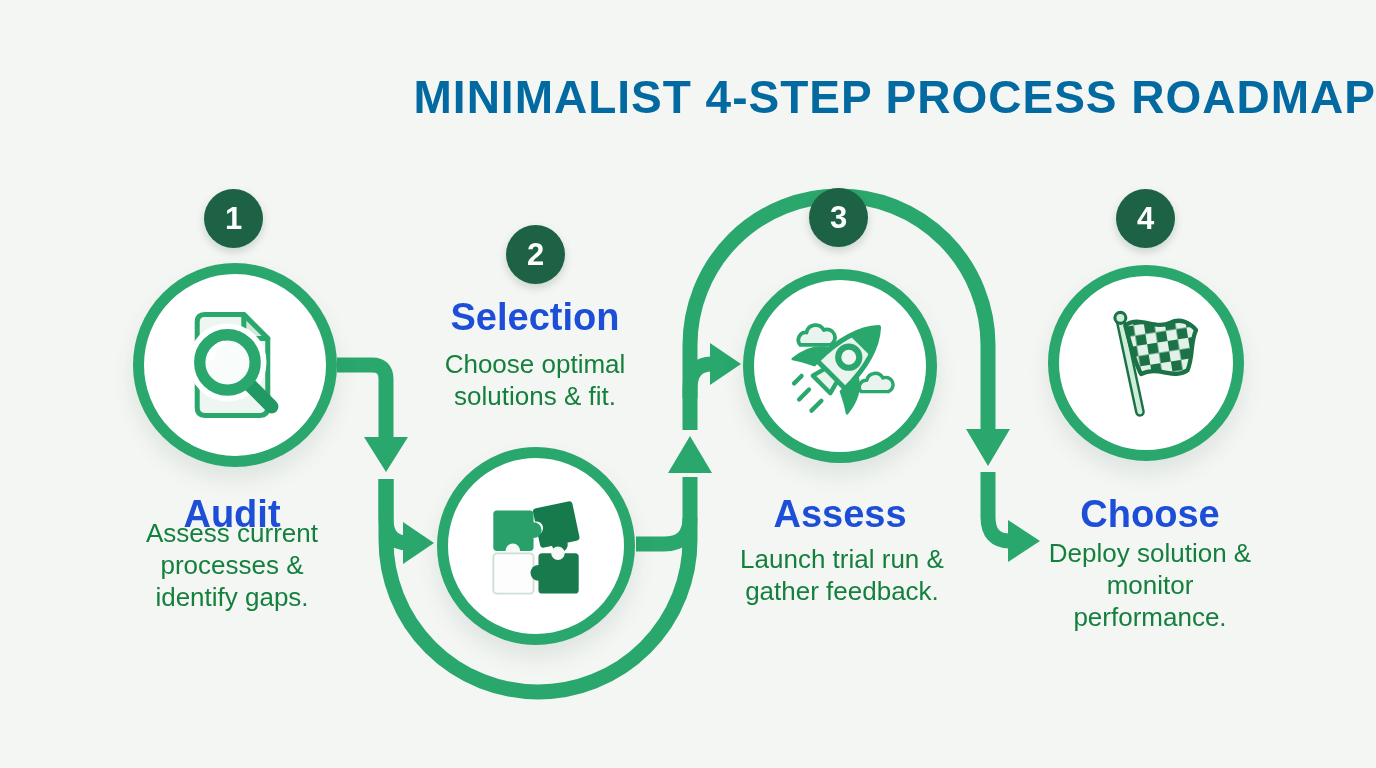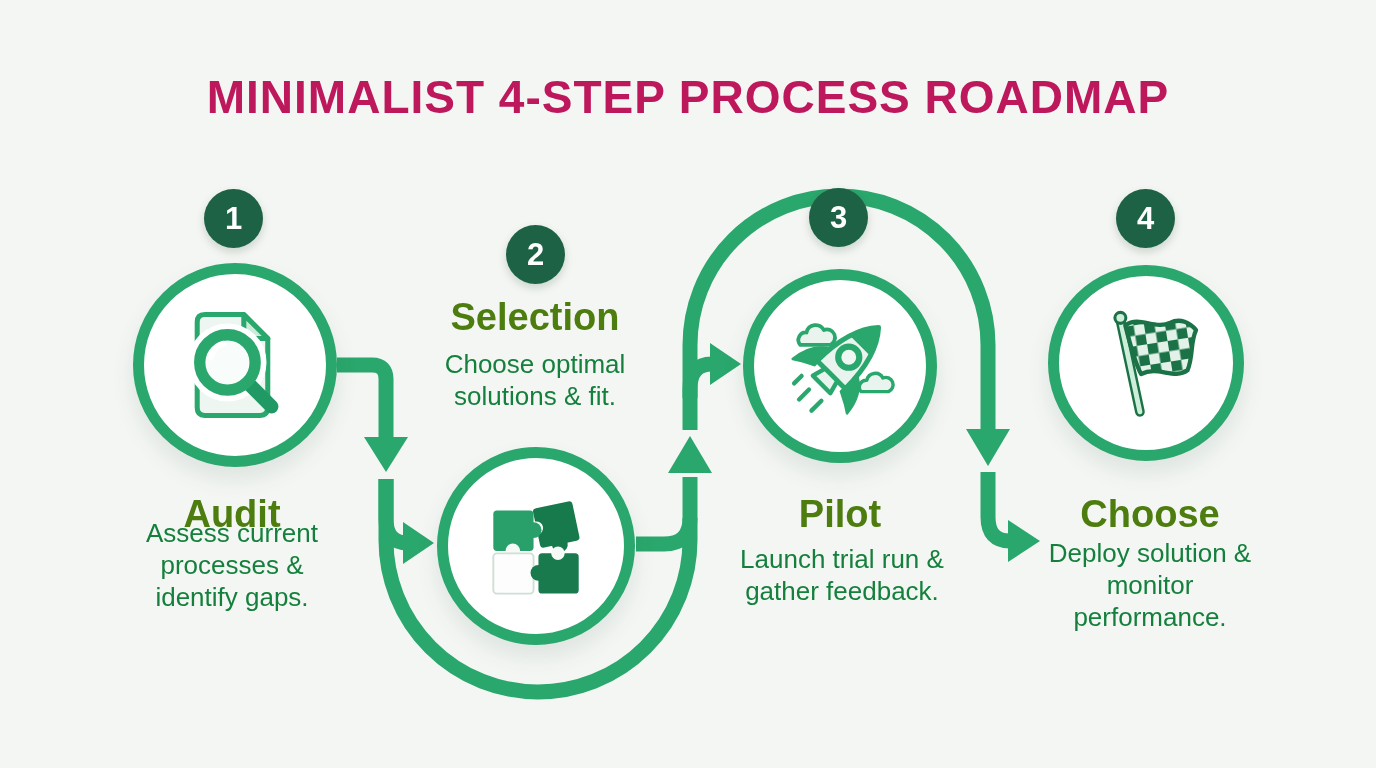--- a/index.html
+++ b/index.html
@@ -6,25 +6,25 @@
   .canvas{
     position:relative;
     width:1376px;height:768px;
     background:#f4f6f3;
     overflow:hidden;
     font-family:"Liberation Sans", sans-serif;
   }
   .main-title{
     position:absolute;
     left:0;top:70px;width:100%;
-    text-align:center;
+    text-align:right;
     font-size:46px;
     font-weight:800;
     letter-spacing:1px;
-    color:#be185d;
+    color:#0369a1;
     margin:0;
   }
   .arrows{
     position:absolute;left:0;top:0;z-index:1;
   }
   .step{position:absolute;z-index:2;}
   .badge{
     position:absolute;z-index:3;
     width:59px;height:59px;border-radius:50%;
     background:#1d6245;
@@ -39,21 +39,21 @@
     background:#ffffff;
     border:11px solid #2aa76c;
     box-sizing:border-box;
     display:flex;align-items:center;justify-content:center;
     box-shadow:0 12px 22px rgba(30,80,55,0.10);
   }
   .step-title{
     position:absolute;z-index:2;
     width:300px;text-align:center;
     font-size:38px;font-weight:700;
-    color:#4d7c0f;
+    color:#1d4ed8;
   }
   .step-desc{
     position:absolute;z-index:2;
     text-align:center;
     font-size:26px;line-height:32px;
     color:#15803d;
   }
 </style>
 </head>
 <body>
@@ -140,21 +140,21 @@
         </g>
         <path d="M 12 29 A 6 6 0 0 1 17 19 A 7.5 7.5 0 0 1 31 17 A 6 6 0 0 1 36 29 Z" fill="#e9f4ee" stroke="#2aa76c" stroke-width="3" stroke-linejoin="round" transform="translate(6 4)"></path>
         <path d="M 12 29 A 6 6 0 0 1 17 19 A 7.5 7.5 0 0 1 31 17 A 6 6 0 0 1 36 29 Z" fill="#e9f4ee" stroke="#2aa76c" stroke-width="3" stroke-linejoin="round" transform="translate(56 44) scale(0.92)"></path>
         <g stroke="#2aa76c" stroke-width="3.5" stroke-linecap="round">
           <line x1="13" y1="64" x2="19" y2="58"></line>
           <line x1="17" y1="77" x2="25" y2="69"></line>
           <line x1="27" y1="86" x2="35" y2="78"></line>
         </g>
       </svg>
     </div>
-    <div class="step-title" style="left:690px;top:493px;">Pilot</div>
+    <div class="step-title" style="left:690px;top:493px;">Assess</div>
     <div class="step-desc" style="left:712px;top:543px;width:260px;">Launch trial run &amp; gather feedback.</div>
   </div>
 
   <div class="step">
     <div class="badge" style="left:1116px;top:189px;">
       <span>4</span>
     </div>
     <div class="icon-circle" style="left:1048px;top:265px;width:196px;height:196px;">
       <svg width="122" height="122" viewBox="0 0 100 100">
         <defs>

